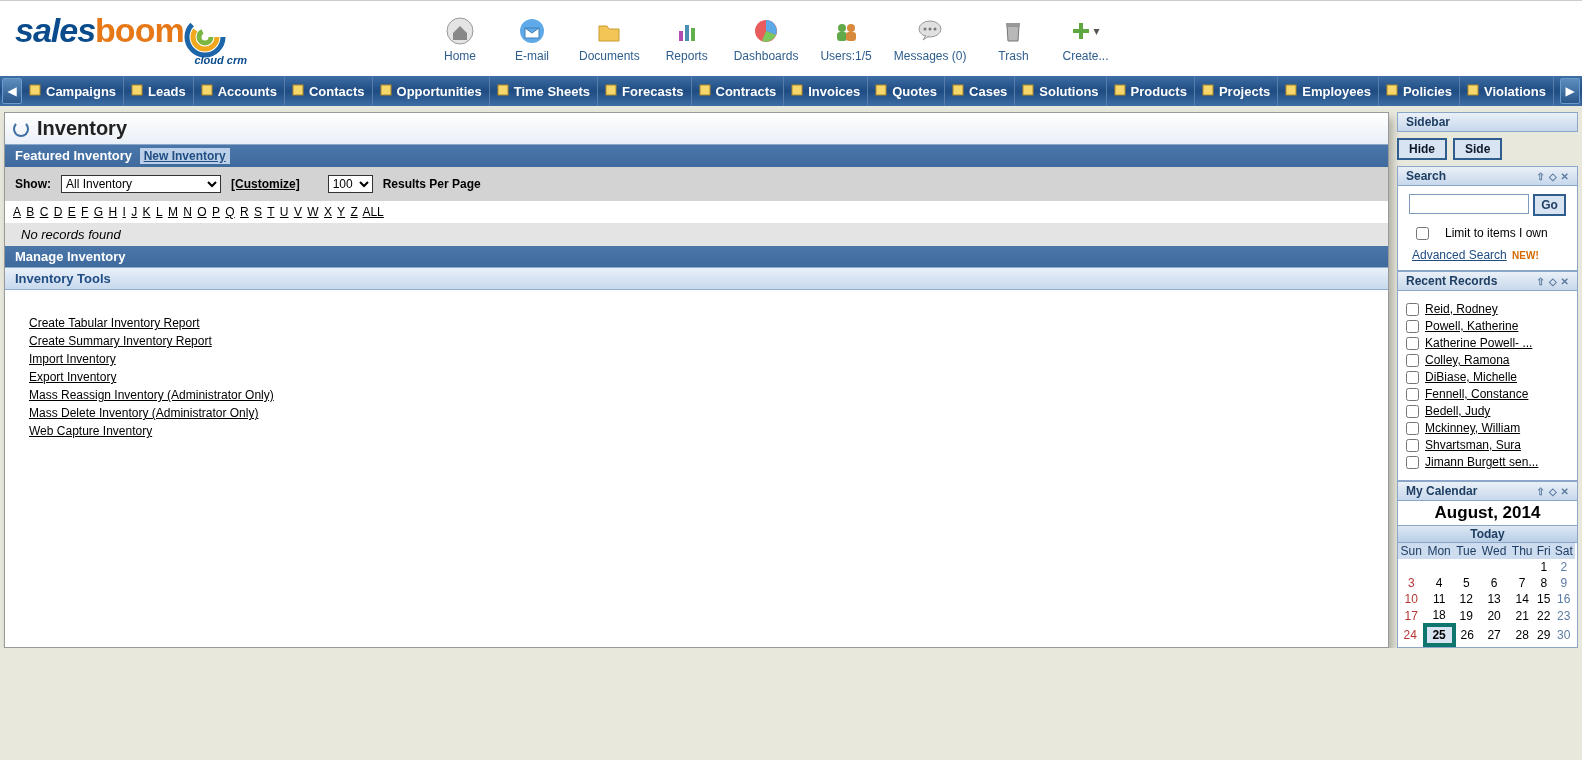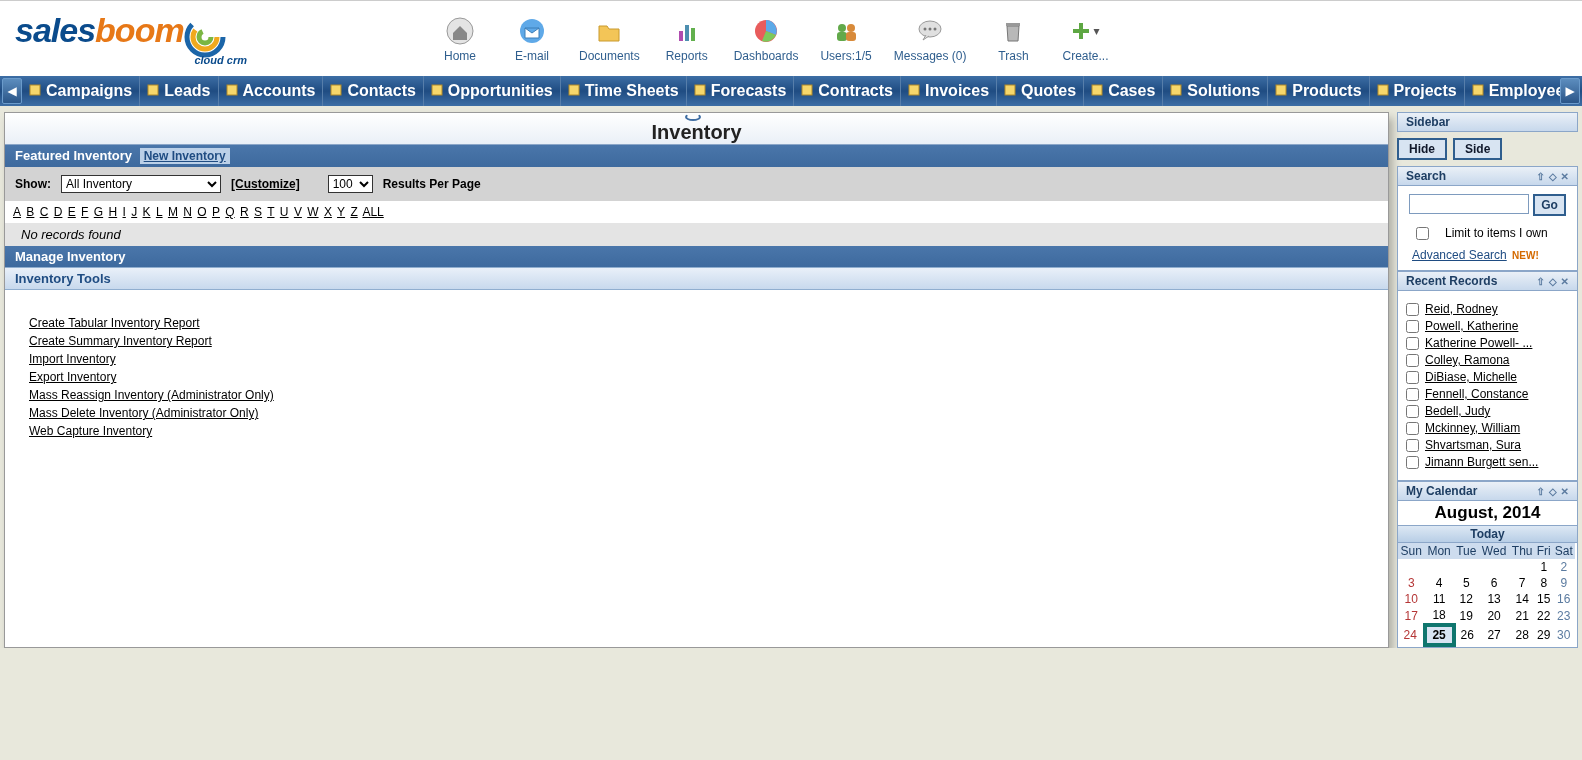--- a/index.html
+++ b/index.html
@@ -2,41 +2,41 @@
 <html><head>
 <meta charset="utf-8">
 <style>
 * { margin:0; padding:0; box-sizing:border-box; }
 body { font-family: Arial, Helvetica, sans-serif; font-size:12px; background:#E8E8DC; width:1582px; }
 
 
 .topbar { background:#fff; height:76px; display:flex; align-items:center; border-top:1px solid #ccc;}
 .logo-wrap { width:255px; padding-left:15px; }
 .logo-text1 { font-size:34px; font-weight:bold; font-style:italic; color:#0A4B8C; letter-spacing:-1px;}
-.logo-text2 { font-size:34px; font-weight:bold; font-style:italic; color:#E77817; letter-spacing:-1px;}
+.logo-text2 { font-size:34px; font-weight:bold; color:#E77817; letter-spacing:-1px;}
 .logo-sub   { font-size:11px; font-weight:bold; font-style:italic; color:#0A4B8C; display:block; text-align:right; margin-top:-8px; margin-right:8px;}
 .logo-swirl { display:inline-block; vertical-align:middle; margin-left:-4px;}
 .topnav { display:flex; gap:22px; margin-left:180px;}
 .topnav-item { text-align:center; color:#2F5E8E; cursor:pointer; min-width:50px;}
 .topnav-item .ticon { height:32px; display:flex; align-items:center; justify-content:center;}
 .topnav-item .tlabel { font-size:12px; margin-top:2px;}
 
 
 .navbar { height:30px; background:linear-gradient(to bottom,#3D6EA5 0%,#1F4C82 50%,#3D6EA5 100%); display:flex; align-items:center; padding:0 2px; color:#fff;}
 .nav-scroll{ width:20px; height:26px; display:flex; align-items:center; justify-content:center; font-size:12px; background:linear-gradient(to bottom,#5C8DBE,#2A5588);border:1px solid #6B9BCB; border-radius:2px; cursor:pointer;}
 .nav-items { display:flex; align-items:center; flex:1; overflow:hidden;}
-.nav-item  { display:flex; align-items:center; padding:0 7px; height:30px; border-left:1px solid #577EAA; font-weight:bold; font-size:16px; white-space:nowrap; cursor:pointer;}
+.nav-item  { display:flex; align-items:center; padding:0 7px; height:30px; border-left:1px solid #577EAA; font-weight:bold; font-size:13px; white-space:nowrap; cursor:pointer;}
 .nav-item:first-child{ border-left:none;}
 .nav-item .nicon { width:14px; height:14px; margin-right:3px; display:inline-flex;}
 .nav-item span{color:#fff;}
 
 
 .main { display:flex; padding:6px 4px 0 4px; gap:8px;}
 .content-pane { flex:1; background:#fff; border:1px solid #999; box-shadow:4px 6px 8px rgba(0,0,0,0.25); }
-.page-title-bar { height:32px; display:flex; align-items:center; padding:0 8px; background:linear-gradient(to bottom,#fff 0%,#EAF0F7 100%); border-bottom:1px solid #8BA6C8;flex-direction:column;}
+.page-title-bar { height:32px; display:flex; align-items:center; padding:0 8px; background:linear-gradient(to bottom,#fff 0%,#EAF0F7 100%); border-bottom:1px solid #8BA6C8;}
 .page-title-bar .picon{ width:16px; height:16px; margin-right:8px; border:2px solid #3F6EA3; border-radius:50%; border-top-color:transparent;}
 .page-title-bar h2{ font-size:20px; color:#222; font-weight:bold;}
 .blue-bar { background:linear-gradient(to bottom,#4A76AA,#3E6A9E); color:#fff; font-weight:bold; padding:3px 10px; font-size:13px;}
 .blue-bar .pill { background:#BBD0E8; color:#1F4C82; padding:1px 4px; margin-left:4px; font-weight:bold; font-size:12px; text-decoration:underline; display:inline-block;}
 .filter-bar { background:#D3D3D3; padding:8px 10px; display:flex; align-items:center; gap:10px;}
 .filter-bar .lbl{ font-weight:bold;}
 .filter-bar select{ font-size:12px; background:#fff; border:1px solid #333;}
 .filter-bar select.show-sel{ width:160px;}
 .filter-bar select.pp-sel{ width:45px;}
 .filter-bar .cust{ font-weight:bold; text-decoration:underline;}

